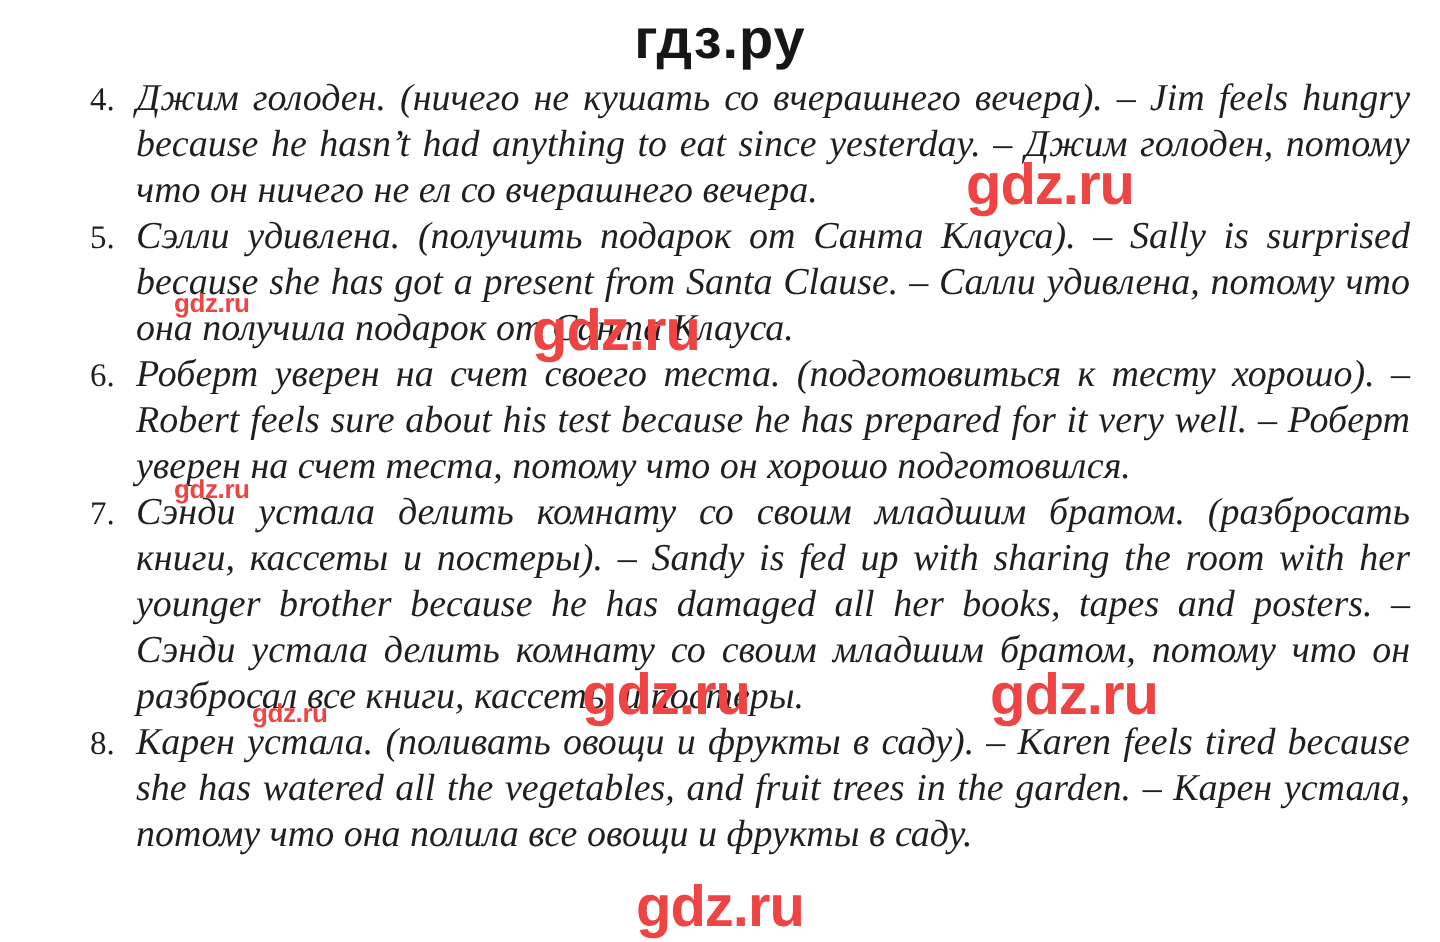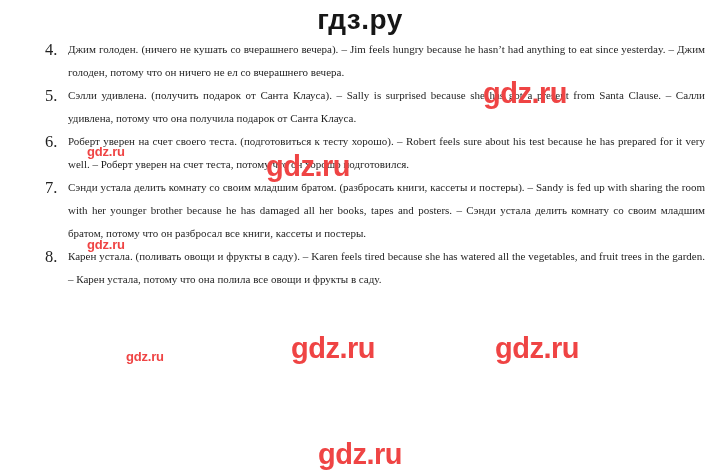--- a/index.html
+++ b/index.html
@@ -39,24 +39,25 @@
     align-items: flex-start;
   }
   .exercise-number {
     flex: 0 0 23px;
     font-size: 16.5px;
     line-height: 23px;
     text-align: left;
   }
   .exercise-text {
     flex: 1 1 auto;
-    font-size: 11px;
+    font-size: 19px;
     line-height: 23px;
     text-align: justify;
     text-justify: inter-word;
+    font-style: italic;
   }
   .watermark {
     position: absolute;
     font-family: "Liberation Sans", sans-serif;
     font-weight: bold;
     color: #ef4444;
     white-space: nowrap;
     line-height: 1;
   }
   .watermark.large { font-size: 29px; letter-spacing: -0.5px; }

